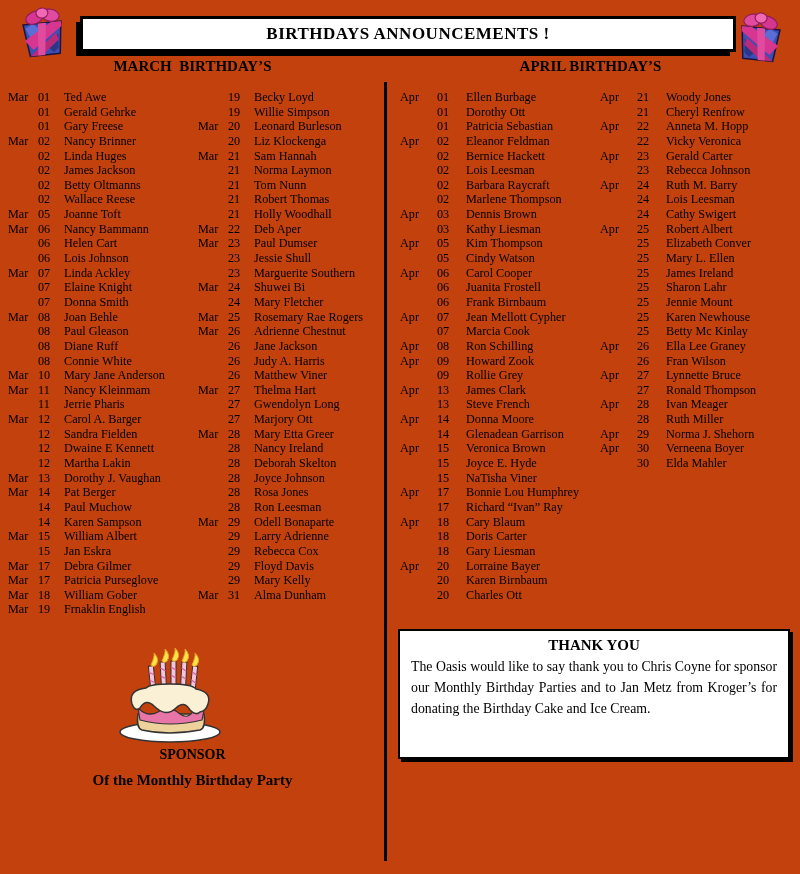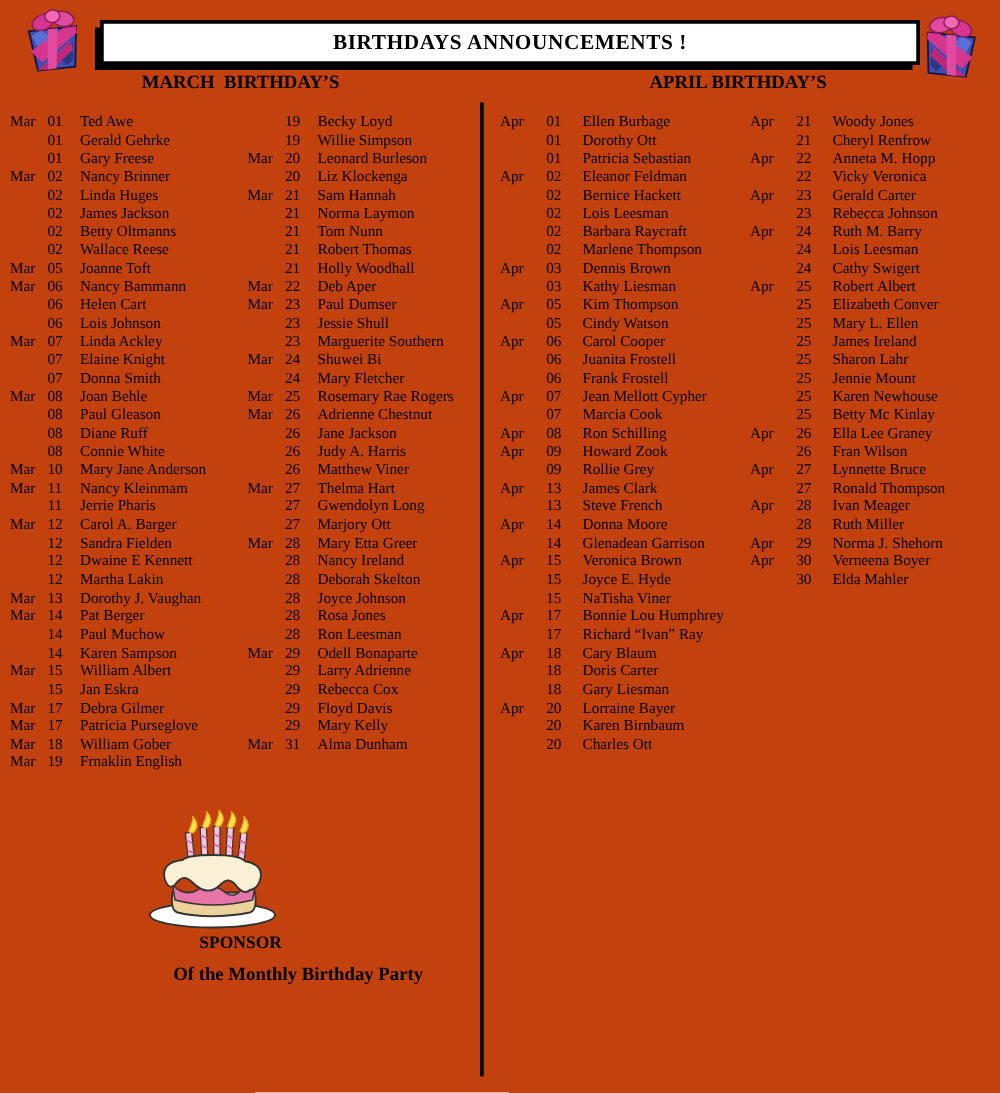--- a/index.html
+++ b/index.html
@@ -30,22 +30,22 @@
   .march2{left:198px;width:186px;}
   .april1{left:400px;width:200px;}
   .april2{left:600px;width:198px;}
   .april1 .m,.april2 .m{width:37px;}
   .april1 .d,.april2 .d{width:29px;}
 
   .cake{position:absolute;left:108px;top:648px;width:128px;height:96px;}
 
   .sponsor-line1{position:absolute;left:0;top:747px;width:385px;text-align:center;
                  font-weight:bold;font-size:14px;}
-  .sponsor-line2{position:absolute;left:18px;top:772px;width:385px;text-align:center;
-                 font-weight:bold;font-size:15px;padding-left:28px;}
+  .sponsor-line2{position:absolute;left:0;top:772px;width:385px;text-align:center;
+                 font-weight:bold;font-size:15px;}
 
   .thankyou{position:absolute;left:398px;top:629px;width:366px;height:110px;
             border:2px solid #000;box-shadow:3px 3px 0 0 #000;background:#fff;
             padding:6px 11px 10px 11px;}
   .thankyou h2{margin:0 0 2px 0;text-align:center;font-size:15px;font-weight:bold;}
   .thankyou p{margin:0;font-size:13.8px;line-height:21px;text-align:justify;}
 </style>
 </head>
 <body>
 
@@ -514,21 +514,21 @@
         <span class="n">Carol Cooper</span>
       </div>
       <div class="row">
         <span class="m"></span>
         <span class="d">06</span>
         <span class="n">Juanita Frostell</span>
       </div>
       <div class="row">
         <span class="m"></span>
         <span class="d">06</span>
-        <span class="n">Frank Frostell</span>
+        <span class="n">Frank Birnbaum</span>
       </div>
       <div class="row">
         <span class="m">Apr</span>
         <span class="d">07</span>
         <span class="n">Jean Mellott Cypher</span>
       </div>
       <div class="row">
         <span class="m"></span>
         <span class="d">07</span>
         <span class="n">Marcia Cook</span>
@@ -789,14 +789,18 @@
     <path d="M30 66 q-2 14 4 16 q26 6 58 0 q6 -2 4 -16 z" fill="#eed29b" stroke="#333" stroke-width="1.5"></path>
 
     <path d="M30 60 q10 10 20 4 q10 -8 22 2 q8 6 14 -4 q6 -6 10 0 l-2 10 q-32 8 -62 0 z" fill="#e875a8" stroke="#333" stroke-width="1.2"></path>
 
     <path d="M24 56 q-4 -14 14 -16 q4 -4 24 -4 q22 0 26 5 q16 3 12 15 q-2 7 -8 8 q-4 4 -10 -2 q-6 -10 -14 -2 q-10 10 -22 -2 q-8 -8 -14 2 q-5 4 -8 -4z" fill="#f9f0d6" stroke="#333" stroke-width="1.5"></path>
   </svg>
 
   <div class="sponsor-line1">SPONSOR</div>
   <div class="sponsor-line2">Of the Monthly Birthday Party</div>
 
+  <div class="thankyou">
+    <h2>THANK YOU</h2>
+    <p>The Oasis would like to say thank you to Chris Coyne for sponsor our Monthly Birthday Parties and to Jan Metz from Kroger’s for donating the Birthday Cake and Ice Cream.</p>
+  </div>
 
 </div>
 
 </body></html>

